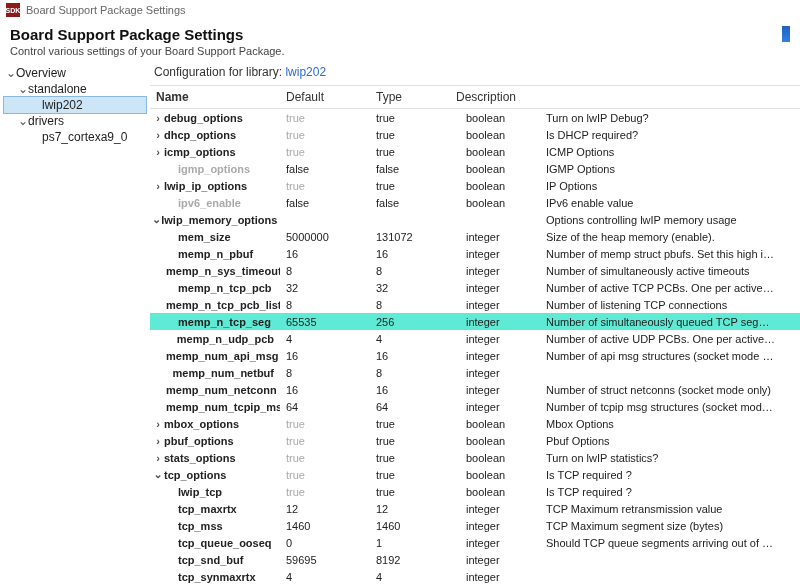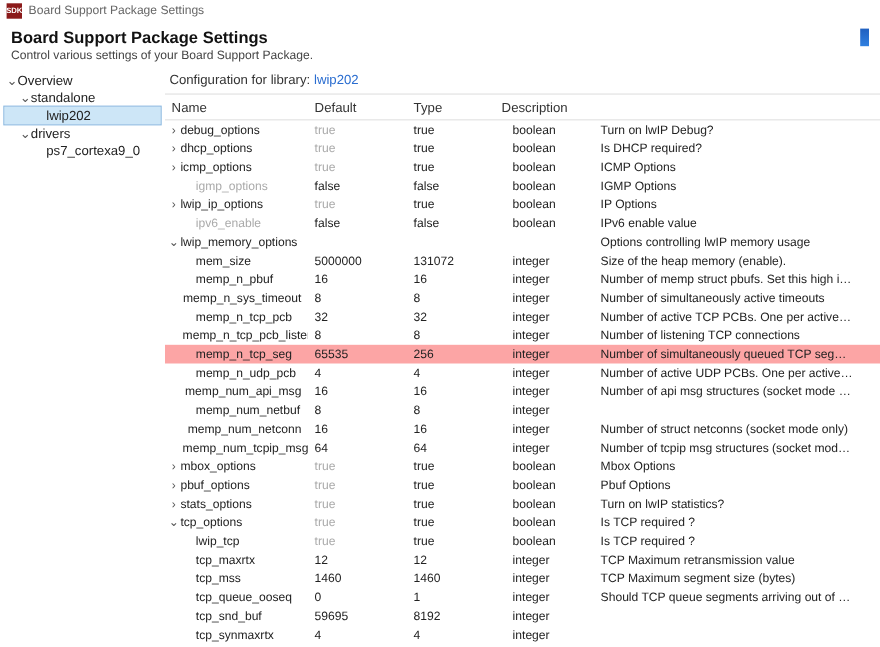--- a/index.html
+++ b/index.html
@@ -16,28 +16,28 @@
   .tree-row .chev { width: 10px; display: inline-block; text-align: center; color: #555; }
   .tree-row.l1 { padding-left: 14px; }
   .tree-row.l2 { padding-left: 28px; }
   .tree-row.selected { background: #cde6f7; outline: 1px solid #8ab8e0; }
   .main { flex: 1; display: flex; flex-direction: column; overflow: hidden; justify-content: center; }
   .config-label { padding: 6px 8px 6px 4px; font-size: 12px; color: #333; }
   .config-label .libname { color: #2a6dd0; }
   .table { flex: 1; overflow: auto; border-top: 1px solid #e0e0e0; }
   .thead { display: flex; background: #fff; border-bottom: 1px solid #e0e0e0; position: sticky; top: 0; }
   .thead .th { padding: 4px 6px; font-size: 12px; color: #333; }
-  .c-name { width: 130px; }
+  .c-name { width: 130px; font-weight: bold; }
   .c-value { width: 90px; }
   .c-default { width: 90px; }
   .c-type { width: 80px; }
   .c-desc { flex: 1; }
   .c-extra { width: 18px; }
   .trow { display: flex; align-items: center; border-bottom: 0px solid #f6f6f6; height: 17px; font-size: 11px; }
-  .trow.selected { background: #fca5a5; }
+  .trow.selected { background: #5eead4; }
   .trow .td { padding: 1px 6px 1px 6px; overflow: hidden; white-space: nowrap; text-overflow: ellipsis; }
   .trow .exp { width: 12px; display: inline-block; text-align: center; color: #555; padding-right: 0; }
   .trow .name { display: flex; align-items: center; }
   .value-dim { color: #aaa; }
   .indent0 { padding-left: 2px !important; }
   .indent1 { padding-left: 16px !important; }
 </style>
 </head>
 <body>
 

